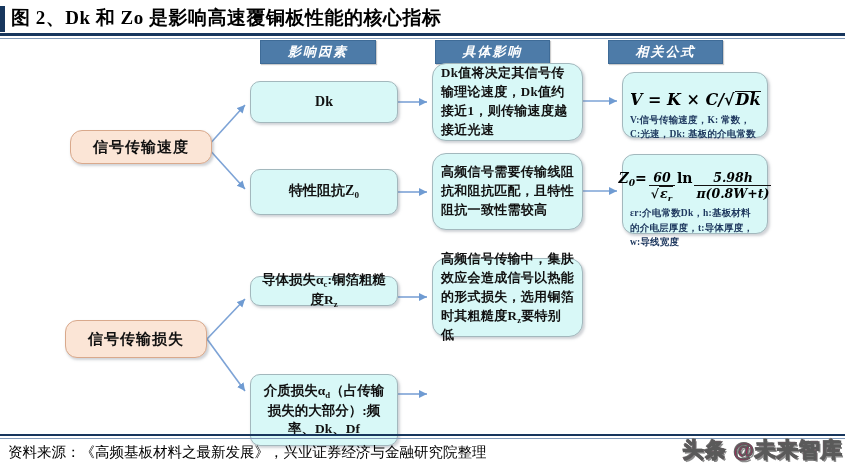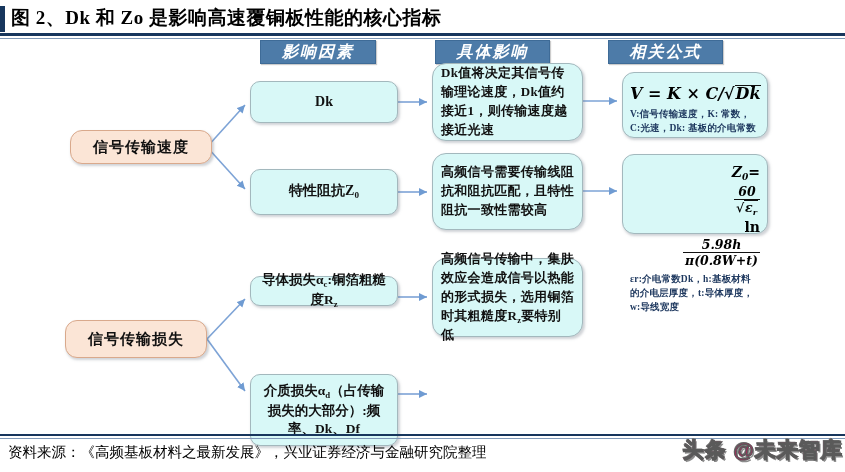--- a/index.html
+++ b/index.html
@@ -15,21 +15,21 @@
     font-weight:bold;font-size:19px;color:#000;letter-spacing:0.5px;white-space:nowrap;
   }
   .rule-navy-top{position:absolute;left:0;top:33px;width:845px;height:3px;background:#17365d;}
   .rule-thin-top{position:absolute;left:0;top:38px;width:845px;height:1px;background:#8099b8;}
   .rule-navy-bot{position:absolute;left:0;top:434px;width:845px;height:2px;background:#17365d;}
   .rule-thin-bot{position:absolute;left:0;top:438px;width:845px;height:1px;background:#8099b8;}
 
   
   .col-header{
     position:absolute;top:40px;height:22px;background:#4d7ba8;border:1px solid #3e6b97;
-    color:#fff;font-size:16px;font-weight:bold;font-style:italic;
+    color:#fff;font-size:13px;font-weight:bold;font-style:italic;
     font-family:"Liberation Serif","DejaVu Serif",serif;
     display:flex;align-items:center;justify-content:center;letter-spacing:2px;
     box-shadow:1px 1px 1px rgba(0,0,0,0.2);
   }
   #hdr-factors{left:260px;width:114px;}
   #hdr-impact{left:435px;width:113px;}
   #hdr-formula{left:608px;width:113px;}
 
   
   .node{
@@ -46,21 +46,21 @@
     display:flex;align-items:center;justify-content:center;text-align:center;
     font-size:14px;line-height:1.35;padding:3px 8px;
   }
   .impact{
     background:#d8f8f7;border:1px solid #a3b8bd;border-radius:14px;
     font-size:13px;line-height:1.45;padding:6px 8px;text-align:left;
     display:flex;align-items:center;justify-content:flex-start;letter-spacing:0.3px;
   }
   .formula-box{
     background:#d8f8f7;border:1px solid #a3b8bd;border-radius:12px;
-    padding:7px 7px 4px 7px;text-align:center;
+    padding:13px 7px 4px 7px;text-align:center;
   }
   sub.sb{font-size:0.65em;vertical-align:-0.35em;font-weight:bold;}
 
   
   #box-speed{left:70px;top:130px;width:142px;height:34px;}
   #box-loss{left:65px;top:320px;width:142px;height:38px;}
   #box-dk{left:250px;top:81px;width:148px;height:42px;}
   #box-z0{left:250px;top:169px;width:148px;height:46px;}
   #box-conductor{left:250px;top:276px;width:148px;height:30px;font-size:13.5px;}
   #box-dielectric{left:250px;top:358px;width:148px;height:72px;font-size:13.5px;margin-top:16px;}
@@ -75,23 +75,23 @@
   .math-line{
     font-family:"DejaVu Serif","Liberation Serif",serif;font-style:italic;font-weight:bold;
     font-size:16px;color:#000;margin-top:4px;white-space:nowrap;
   }
   .radical{display:inline-block;border-top:1.7px solid #111;line-height:1.05;padding:0 1px;}
   .formula-note{
     margin-top:4px;font-size:9.5px;line-height:1.5;color:#203a60;text-align:left;
     font-family:"Liberation Serif","DejaVu Serif",serif;font-weight:bold;letter-spacing:0.2px;
   }
   .math-row{
-    display:flex;align-items:flex-end;justify-content:center;gap:2px;
+    display:flex;align-items:flex-start;justify-content:center;gap:2px;
     font-family:"DejaVu Serif","Liberation Serif",serif;font-style:italic;font-weight:bold;
-    font-size:14px;color:#000;margin-top:2px;white-space:nowrap;flex-direction:column;
+    font-size:14px;color:#000;margin-top:2px;white-space:nowrap;
   }
   .frac{display:inline-block;text-align:center;font-size:12.5px;}
   .frac .num{display:block;border-bottom:1.7px solid #111;padding:0 3px;line-height:1.2;}
   .frac .den{display:block;padding:0 2px;line-height:1.2;}
   .ln-op{font-style:normal;}
 
   
   #connectors{position:absolute;left:0;top:0;width:845px;height:472px;pointer-events:none;}
 
   

